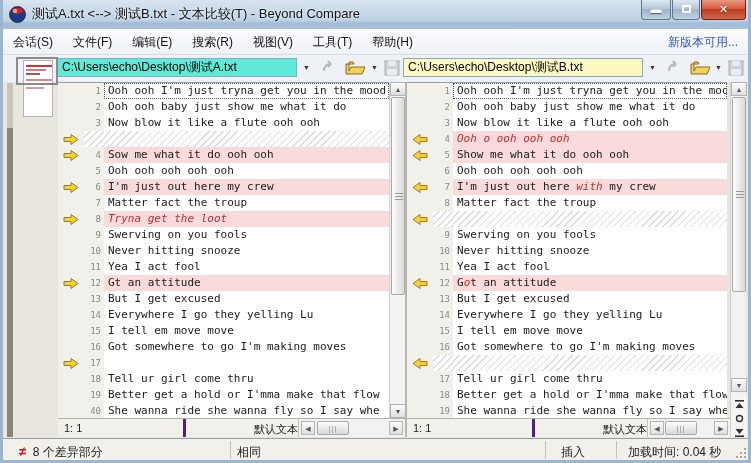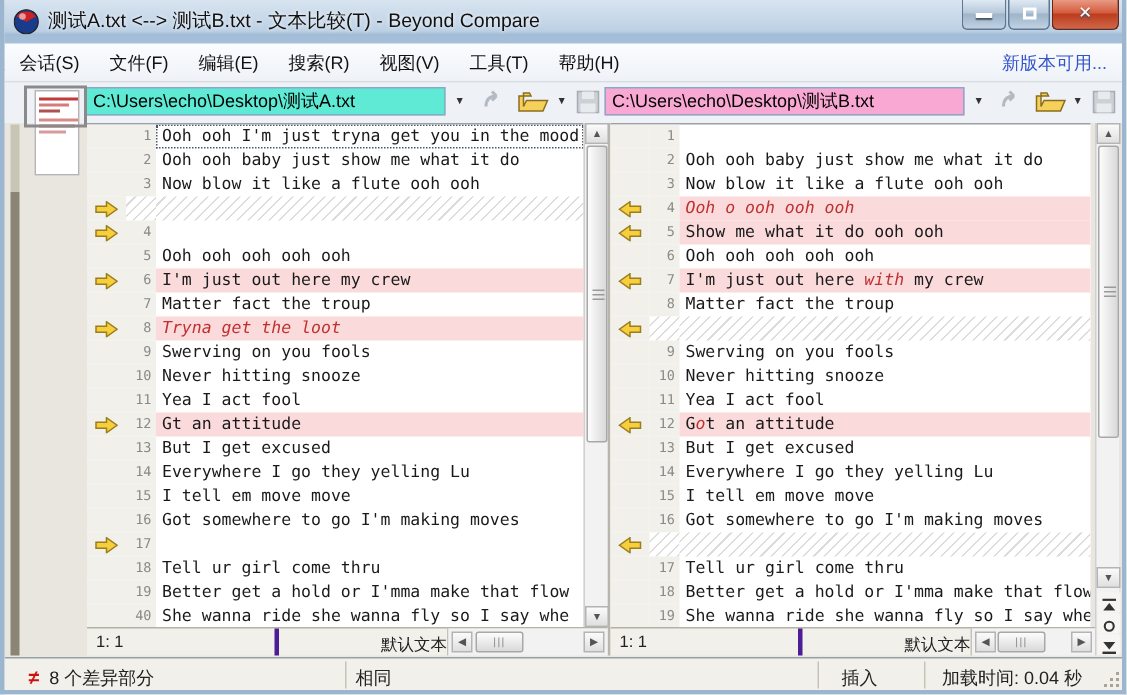--- a/index.html
+++ b/index.html
@@ -128,21 +128,21 @@
     <svg class="tool-ico" style="left:341px;" viewBox="0 0 22 20">
       <path d="M2 6 L2 16 L18 16 L21 9 L7 9 L5 13 L5 4 L9 4 L10 6 Z" fill="#f5d15c" stroke="#8a6d1f" stroke-width="1"></path>
     </svg>
     <div class="dd-btn" style="left:364px;">▼</div>
     <svg class="tool-ico" style="left:380px;width:18px;" viewBox="0 0 18 18">
       <rect x="2" y="2" width="14" height="14" fill="#ccd1d6" stroke="#a8adb3"></rect>
       <rect x="5" y="2" width="8" height="5" fill="#e8ebee"></rect>
       <rect x="4" y="10" width="10" height="6" fill="#e8ebee"></rect>
     </svg>
 
-    <input class="path-input" style="left: 400px; width: 240px; background: #f9a8d4;" readonly="" value="C:\Users\echo\Desktop\测试B.txt">
+    <input class="path-input" style="left: 400px; width: 240px; background: #fef9c3;" readonly="" value="C:\Users\echo\Desktop\测试B.txt">
     <div class="dd-btn" style="left:642px;">▼</div>
     <svg class="tool-ico" style="left:662px;width:18px;" viewBox="0 0 18 18">
       <path d="M4 12 Q4 5 11 5 M11 5 l-3 -3 M11 5 l-3 3" fill="none" stroke="#b3bac2" stroke-width="2"></path>
     </svg>
     <svg class="tool-ico" style="left:686px;" viewBox="0 0 22 20">
       <path d="M2 6 L2 16 L18 16 L21 9 L7 9 L5 13 L5 4 L9 4 L10 6 Z" fill="#f5d15c" stroke="#8a6d1f" stroke-width="1"></path>
     </svg>
     <div class="dd-btn" style="left:708px;">▼</div>
     <svg class="tool-ico" style="left:724px;width:18px;" viewBox="0 0 18 18">
       <rect x="2" y="2" width="14" height="14" fill="#ccd1d6" stroke="#a8adb3"></rect>
@@ -188,20 +188,21 @@
         <div class="cell-num gap"></div>
         <div class="cell-text gap"></div>
       </div>
       <div class="row pink">
         <div class="cell-arrow">
           <svg width="16" height="11" viewBox="0 0 16 11">
             <path d="M1 3.5 H8 V0.5 L15 5.5 L8 10.5 V7.5 H1 Z" fill="#f6cf3b" stroke="#9a7d1f" stroke-width="1"></path>
           </svg>
         </div>
         <div class="cell-num">4</div>
+        <div class="cell-text"><span>Sow me what it do ooh ooh</span></div>
       </div>
       <div class="row">
         <div class="cell-arrow"></div>
         <div class="cell-num">5</div>
         <div class="cell-text"><span>Ooh ooh ooh ooh ooh</span></div>
       </div>
       <div class="row pink">
         <div class="cell-arrow">
           <svg width="16" height="11" viewBox="0 0 16 11">
             <path d="M1 3.5 H8 V0.5 L15 5.5 L8 10.5 V7.5 H1 Z" fill="#f6cf3b" stroke="#9a7d1f" stroke-width="1"></path>
@@ -290,20 +291,21 @@
         <div class="cell-arrow"></div>
         <div class="cell-num">40</div>
         <div class="cell-text"><span>She wanna ride she wanna fly so I say whe</span></div>
       </div>
     </div>
   <div class="divider"></div>
   <div class="pane" id="right-rows">
       <div class="row">
         <div class="cell-arrow"></div>
         <div class="cell-num">1</div>
+        <div class="cell-text focus"><span>Ooh ooh I'm just tryna get you in the moo</span></div>
       </div>
       <div class="row">
         <div class="cell-arrow"></div>
         <div class="cell-num">2</div>
         <div class="cell-text"><span>Ooh ooh baby just show me what it do</span></div>
       </div>
       <div class="row">
         <div class="cell-arrow"></div>
         <div class="cell-num">3</div>
         <div class="cell-text"><span>Now blow it like a flute ooh ooh</span></div>

